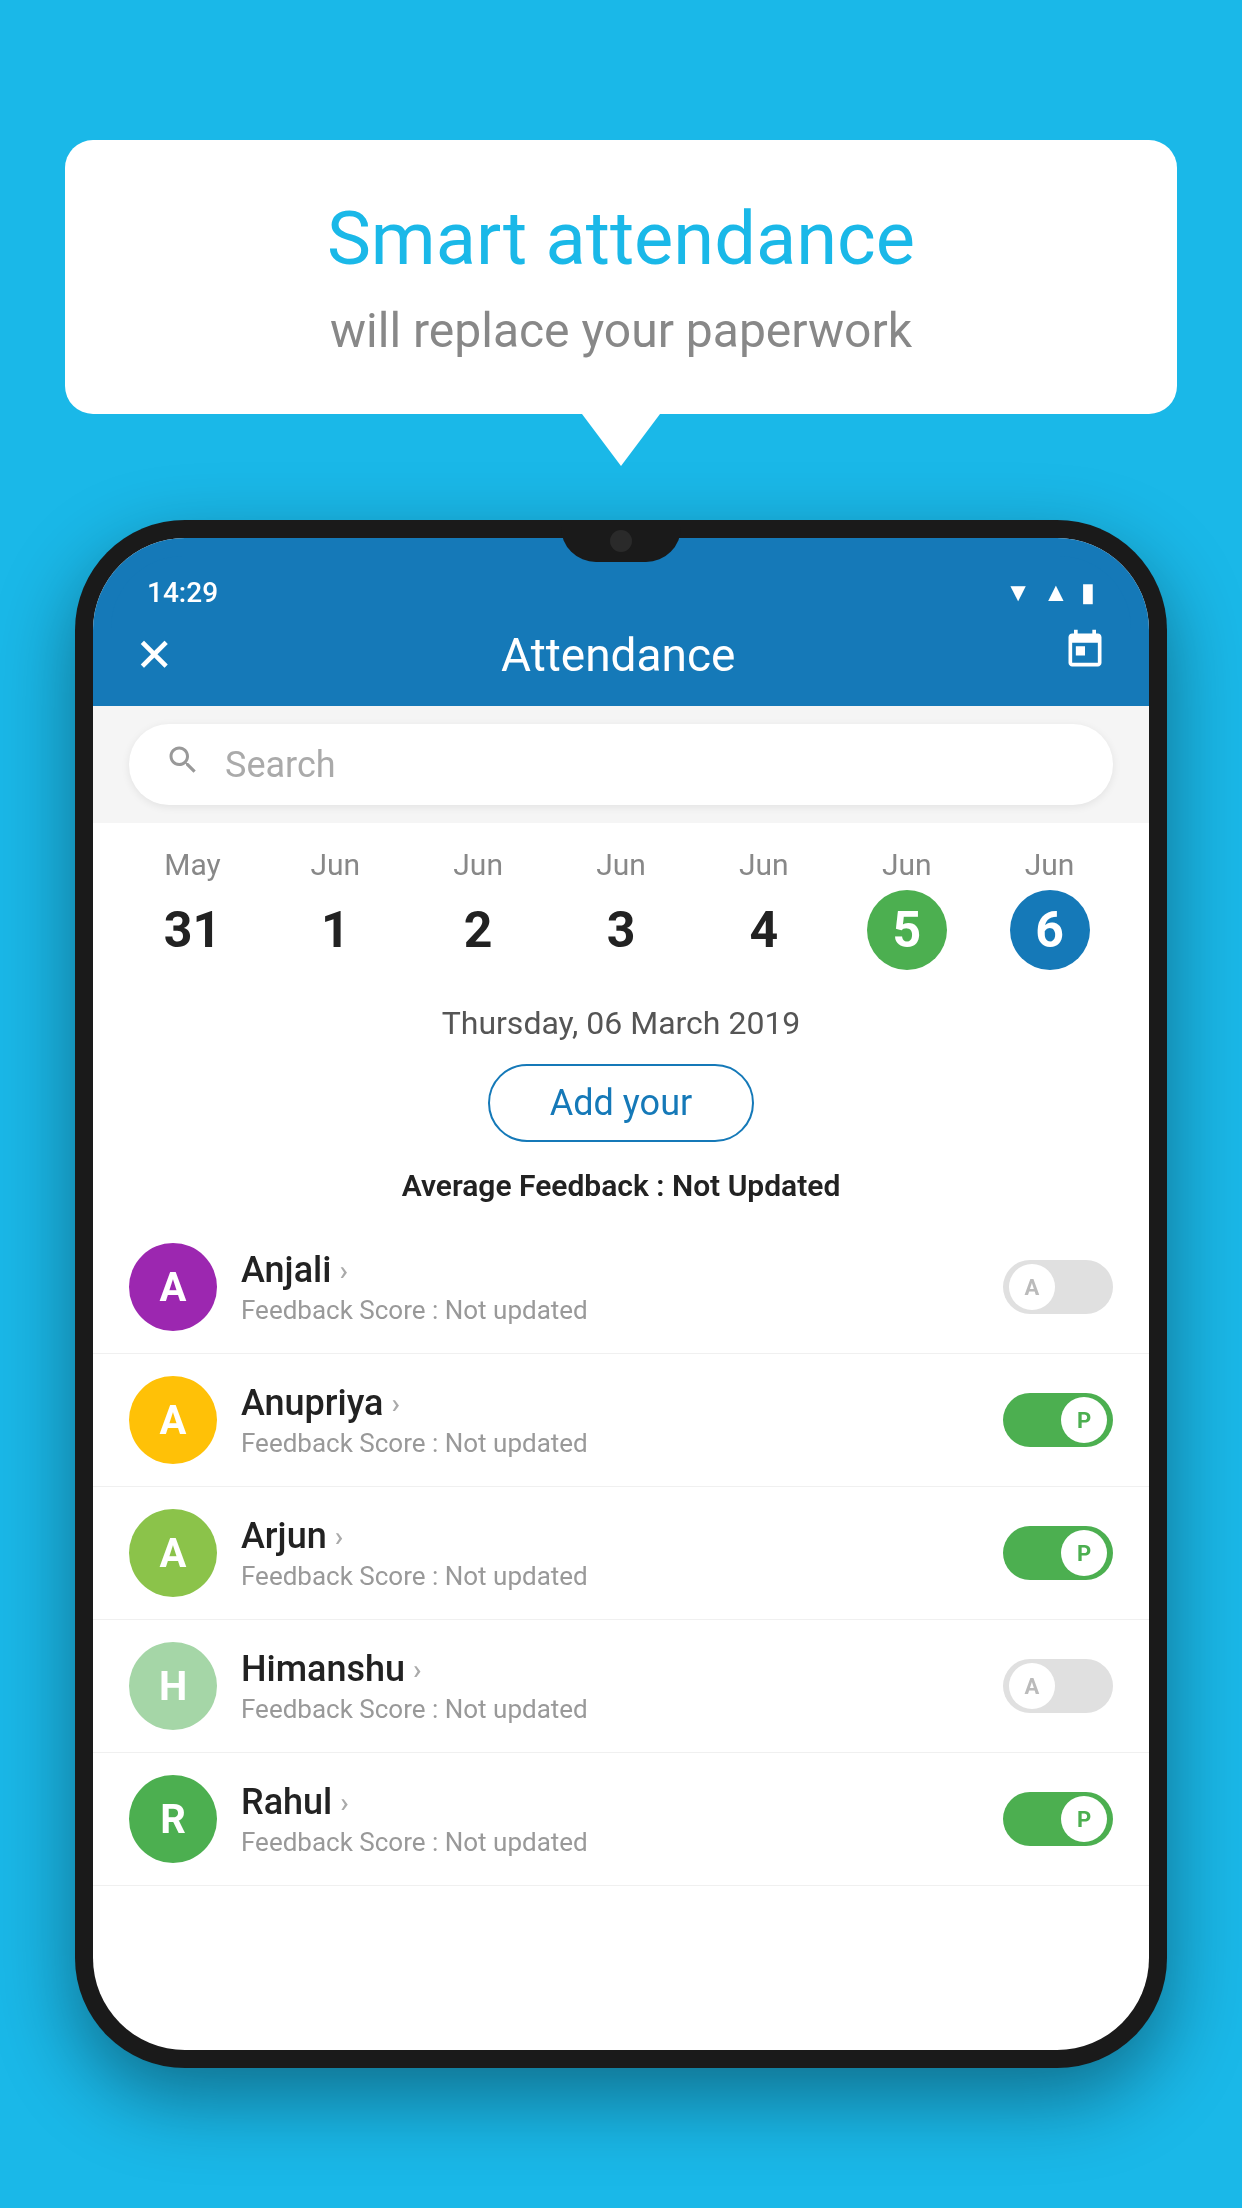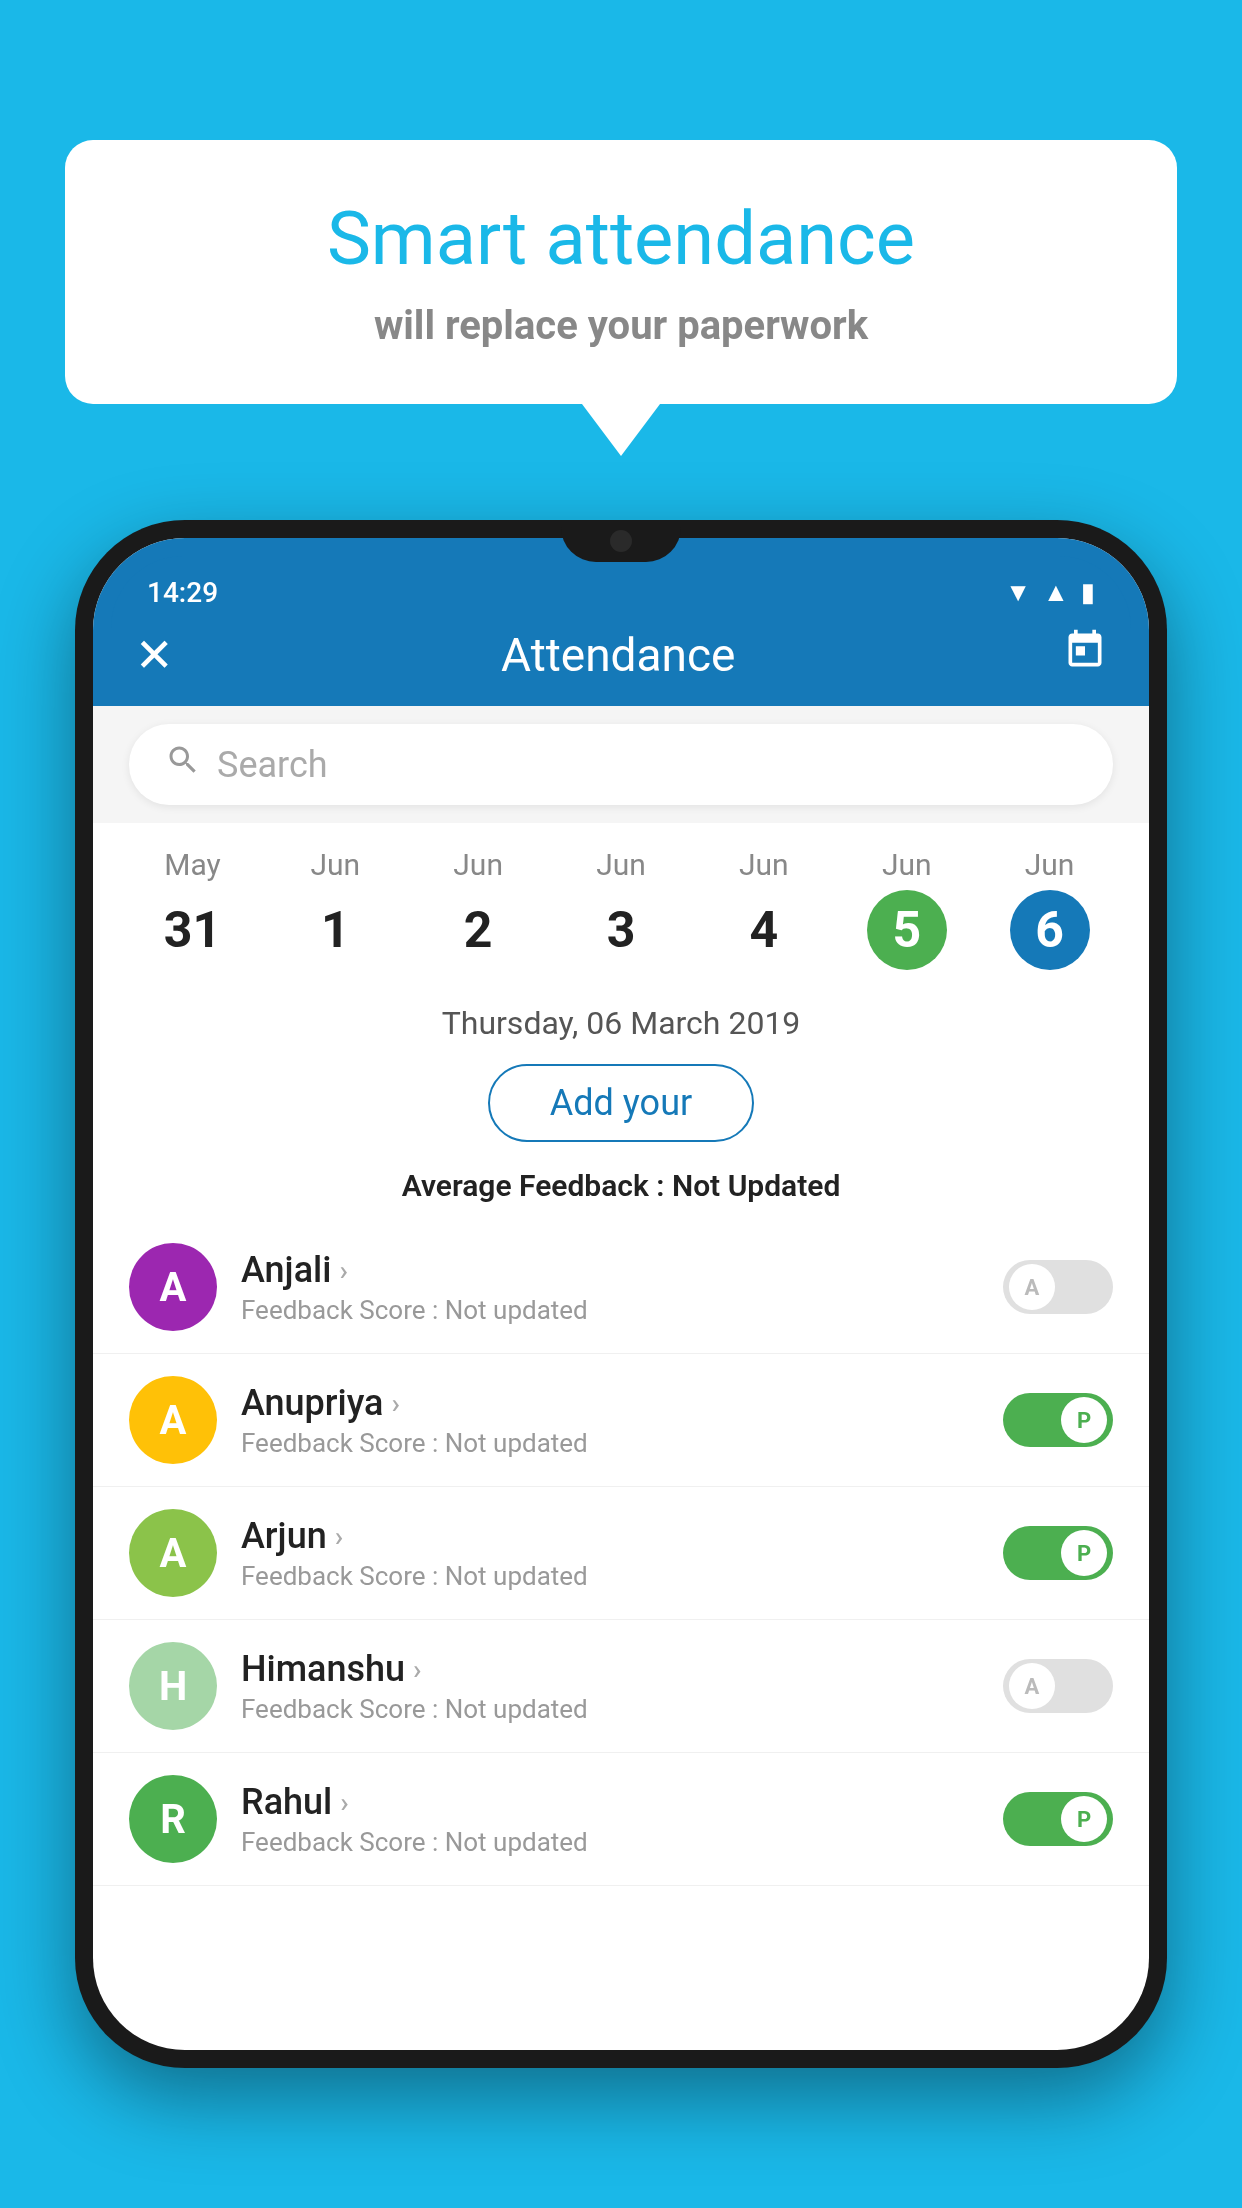--- a/index.html
+++ b/index.html
@@ -38,23 +38,23 @@
       border-right: 42px solid transparent;
       border-top: 56px solid white;
     }
     .bubble-title {
       font-size: 74px;
       color: #1ab8e8;
       font-weight: 400;
       margin-bottom: 20px;
     }
     .bubble-subtitle {
-      font-size: 40px;
+      font-size: 48px;
       color: #888;
-      font-weight: 700;
+      font-weight: 400;
     }
 
     
     .phone-wrapper {
       position: absolute;
       top: 520px;
       left: 75px;
       right: 75px;
       bottom: 0;
     }
@@ -156,21 +156,21 @@
       background: #f5f5f5;
       margin: 0;
       padding: 18px 36px;
     }
     .search-bar {
       background: white;
       border-radius: 40px;
       display: flex;
       align-items: center;
       padding: 18px 36px;
-      gap: 16px;
+      gap: 24px;
       box-shadow: 0 2px 8px rgba(0,0,0,0.08);
     }
     .search-icon-el {
       color: #999;
       font-size: 36px;
     }
     .search-input-text {
       font-size: 36px;
       color: #aaa;
     }

